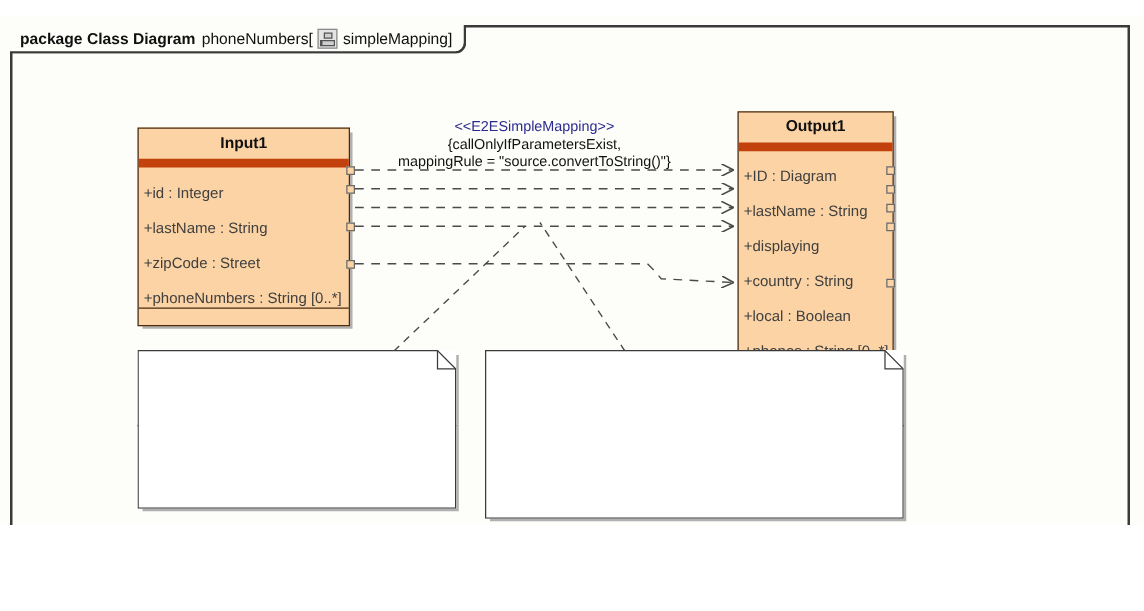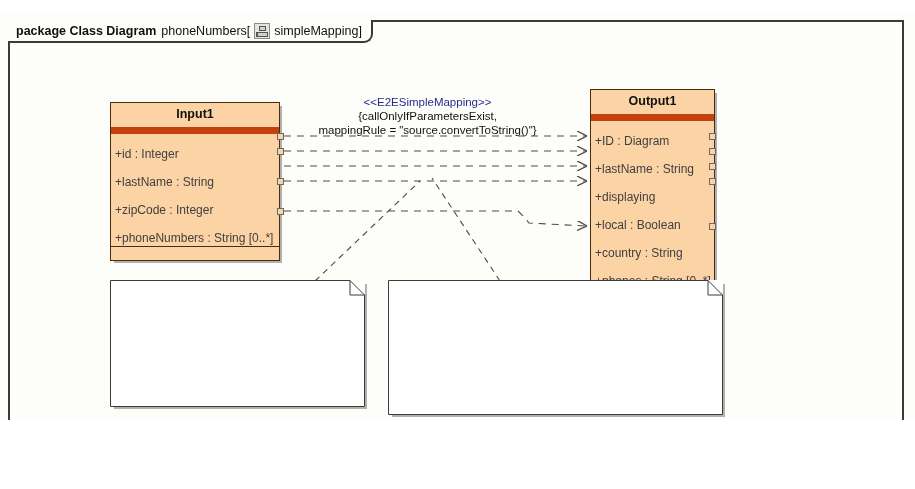--- a/index.html
+++ b/index.html
@@ -193,39 +193,39 @@
     <span class="pkg-icon"></span>
     <span>simpleMapping</span>
     <span>]</span>
   </div>
 
   <div class="uml-class" id="input1" style="left:110px; top:89px; width:170px;">
     <div class="cls-name">Input1</div>
     <div class="attr-compartment">
       <div class="attr">+id : Integer</div>
       <div class="attr">+lastName : String</div>
-      <div class="attr">+zipCode : Integer</div>
+      <div class="attr">+zipCode : Street</div>
       <div class="attr">+phoneNumbers : String [0..*]</div>
     </div>
     <div class="ops-compartment"></div>
   </div>
 
   <div class="port" style="left:277px; top:120px;"></div>
   <div class="port" style="left:277px; top:135px;"></div>
   <div class="port" style="left:277px; top:165px;"></div>
   <div class="port" style="left:277px; top:195px;"></div>
 
   <div class="uml-class" id="output1" style="left:590px; top:76px; width:125px;">
     <div class="cls-name">Output1</div>
     <div class="attr-compartment">
       <div class="attr">+ID : Diagram</div>
       <div class="attr">+lastName : String</div>
       <div class="attr">+displaying</div>
+      <div class="attr">+country : String</div>
       <div class="attr">+local : Boolean</div>
-      <div class="attr">+country : String</div>
       <div class="attr">+phones : String [0..*]</div>
     </div>
     <div class="ops-compartment"></div>
   </div>
 
   <div class="port" style="left:709px; top:120px;"></div>
   <div class="port" style="left:709px; top:135px;"></div>
   <div class="port" style="left:709px; top:150px;"></div>
   <div class="port" style="left:709px; top:165px;"></div>
   <div class="port" style="left:709px; top:210px;"></div>

